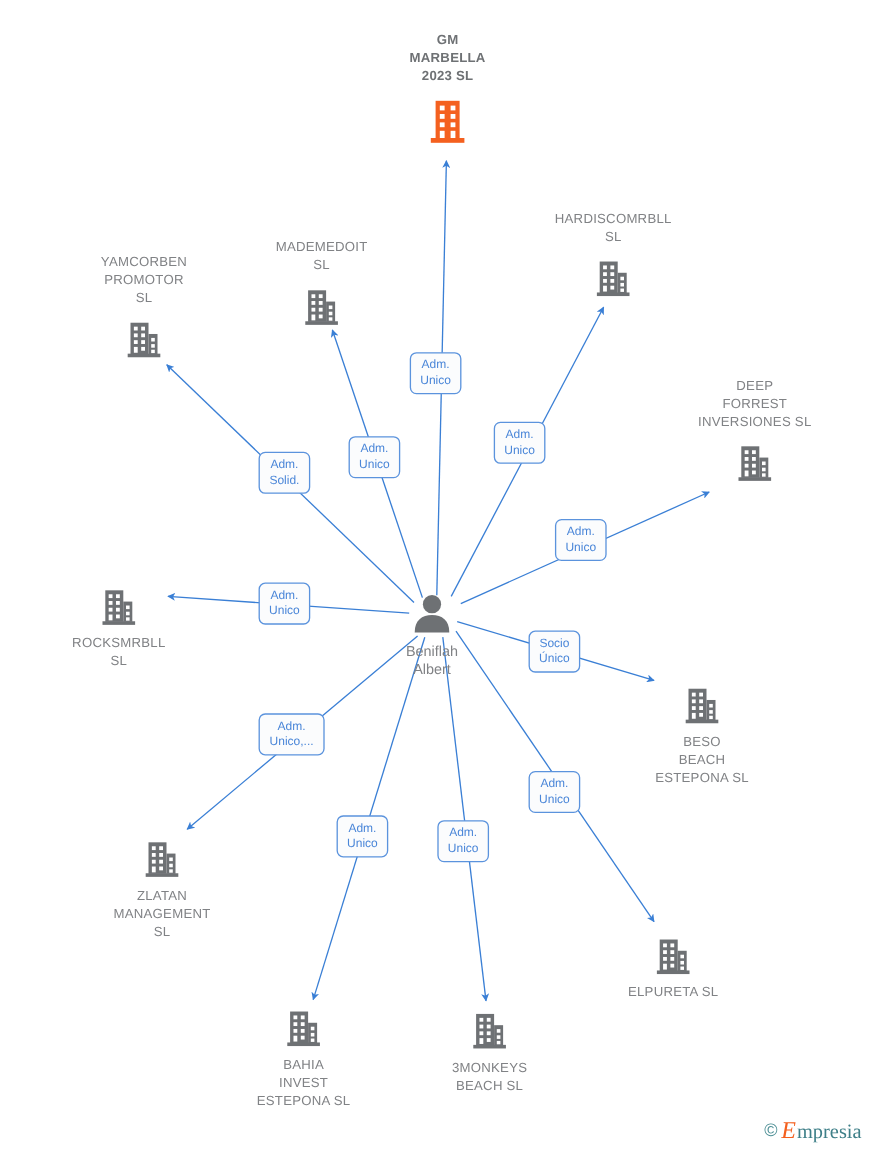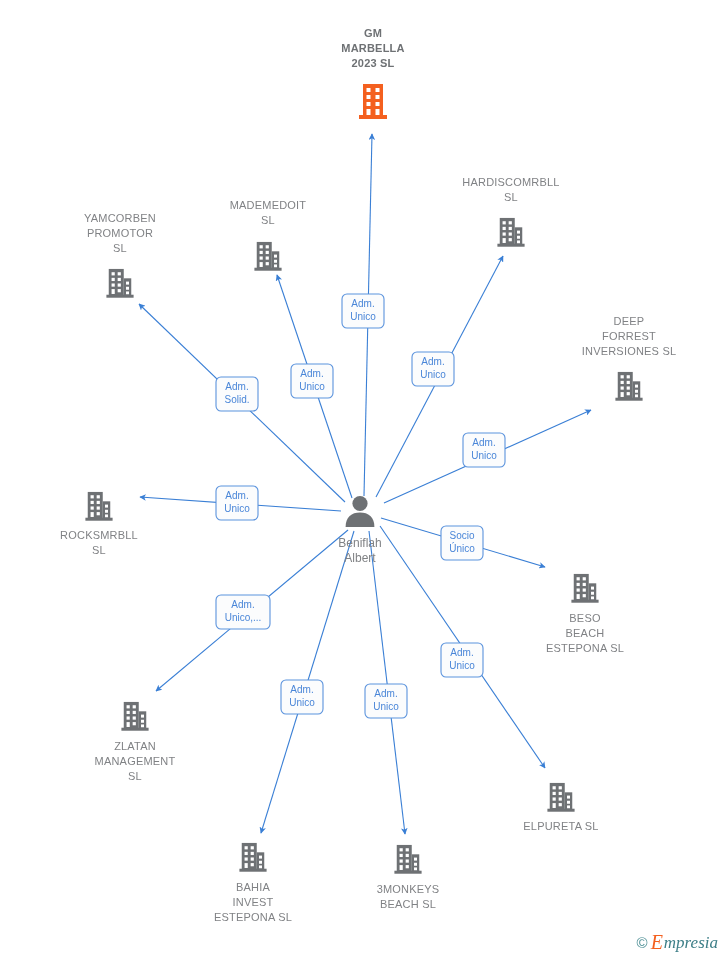--- a/index.html
+++ b/index.html
@@ -77,21 +77,20 @@
   }
   .watermark .wm-e {
     font-family: "Liberation Serif", serif;
     font-style: italic;
     font-size: 20px;
     color: #f4601f;
     line-height: 1;
   }
   .watermark .wm-rest {
     font-family: "Liberation Serif", serif;
-    font-style: italic;
     font-size: 17px;
     color: #3e7f88;
     line-height: 1;
     margin-left: -2px;
   }
 </style>
 </head>
 <body>
 
 <div id="graph-root">

